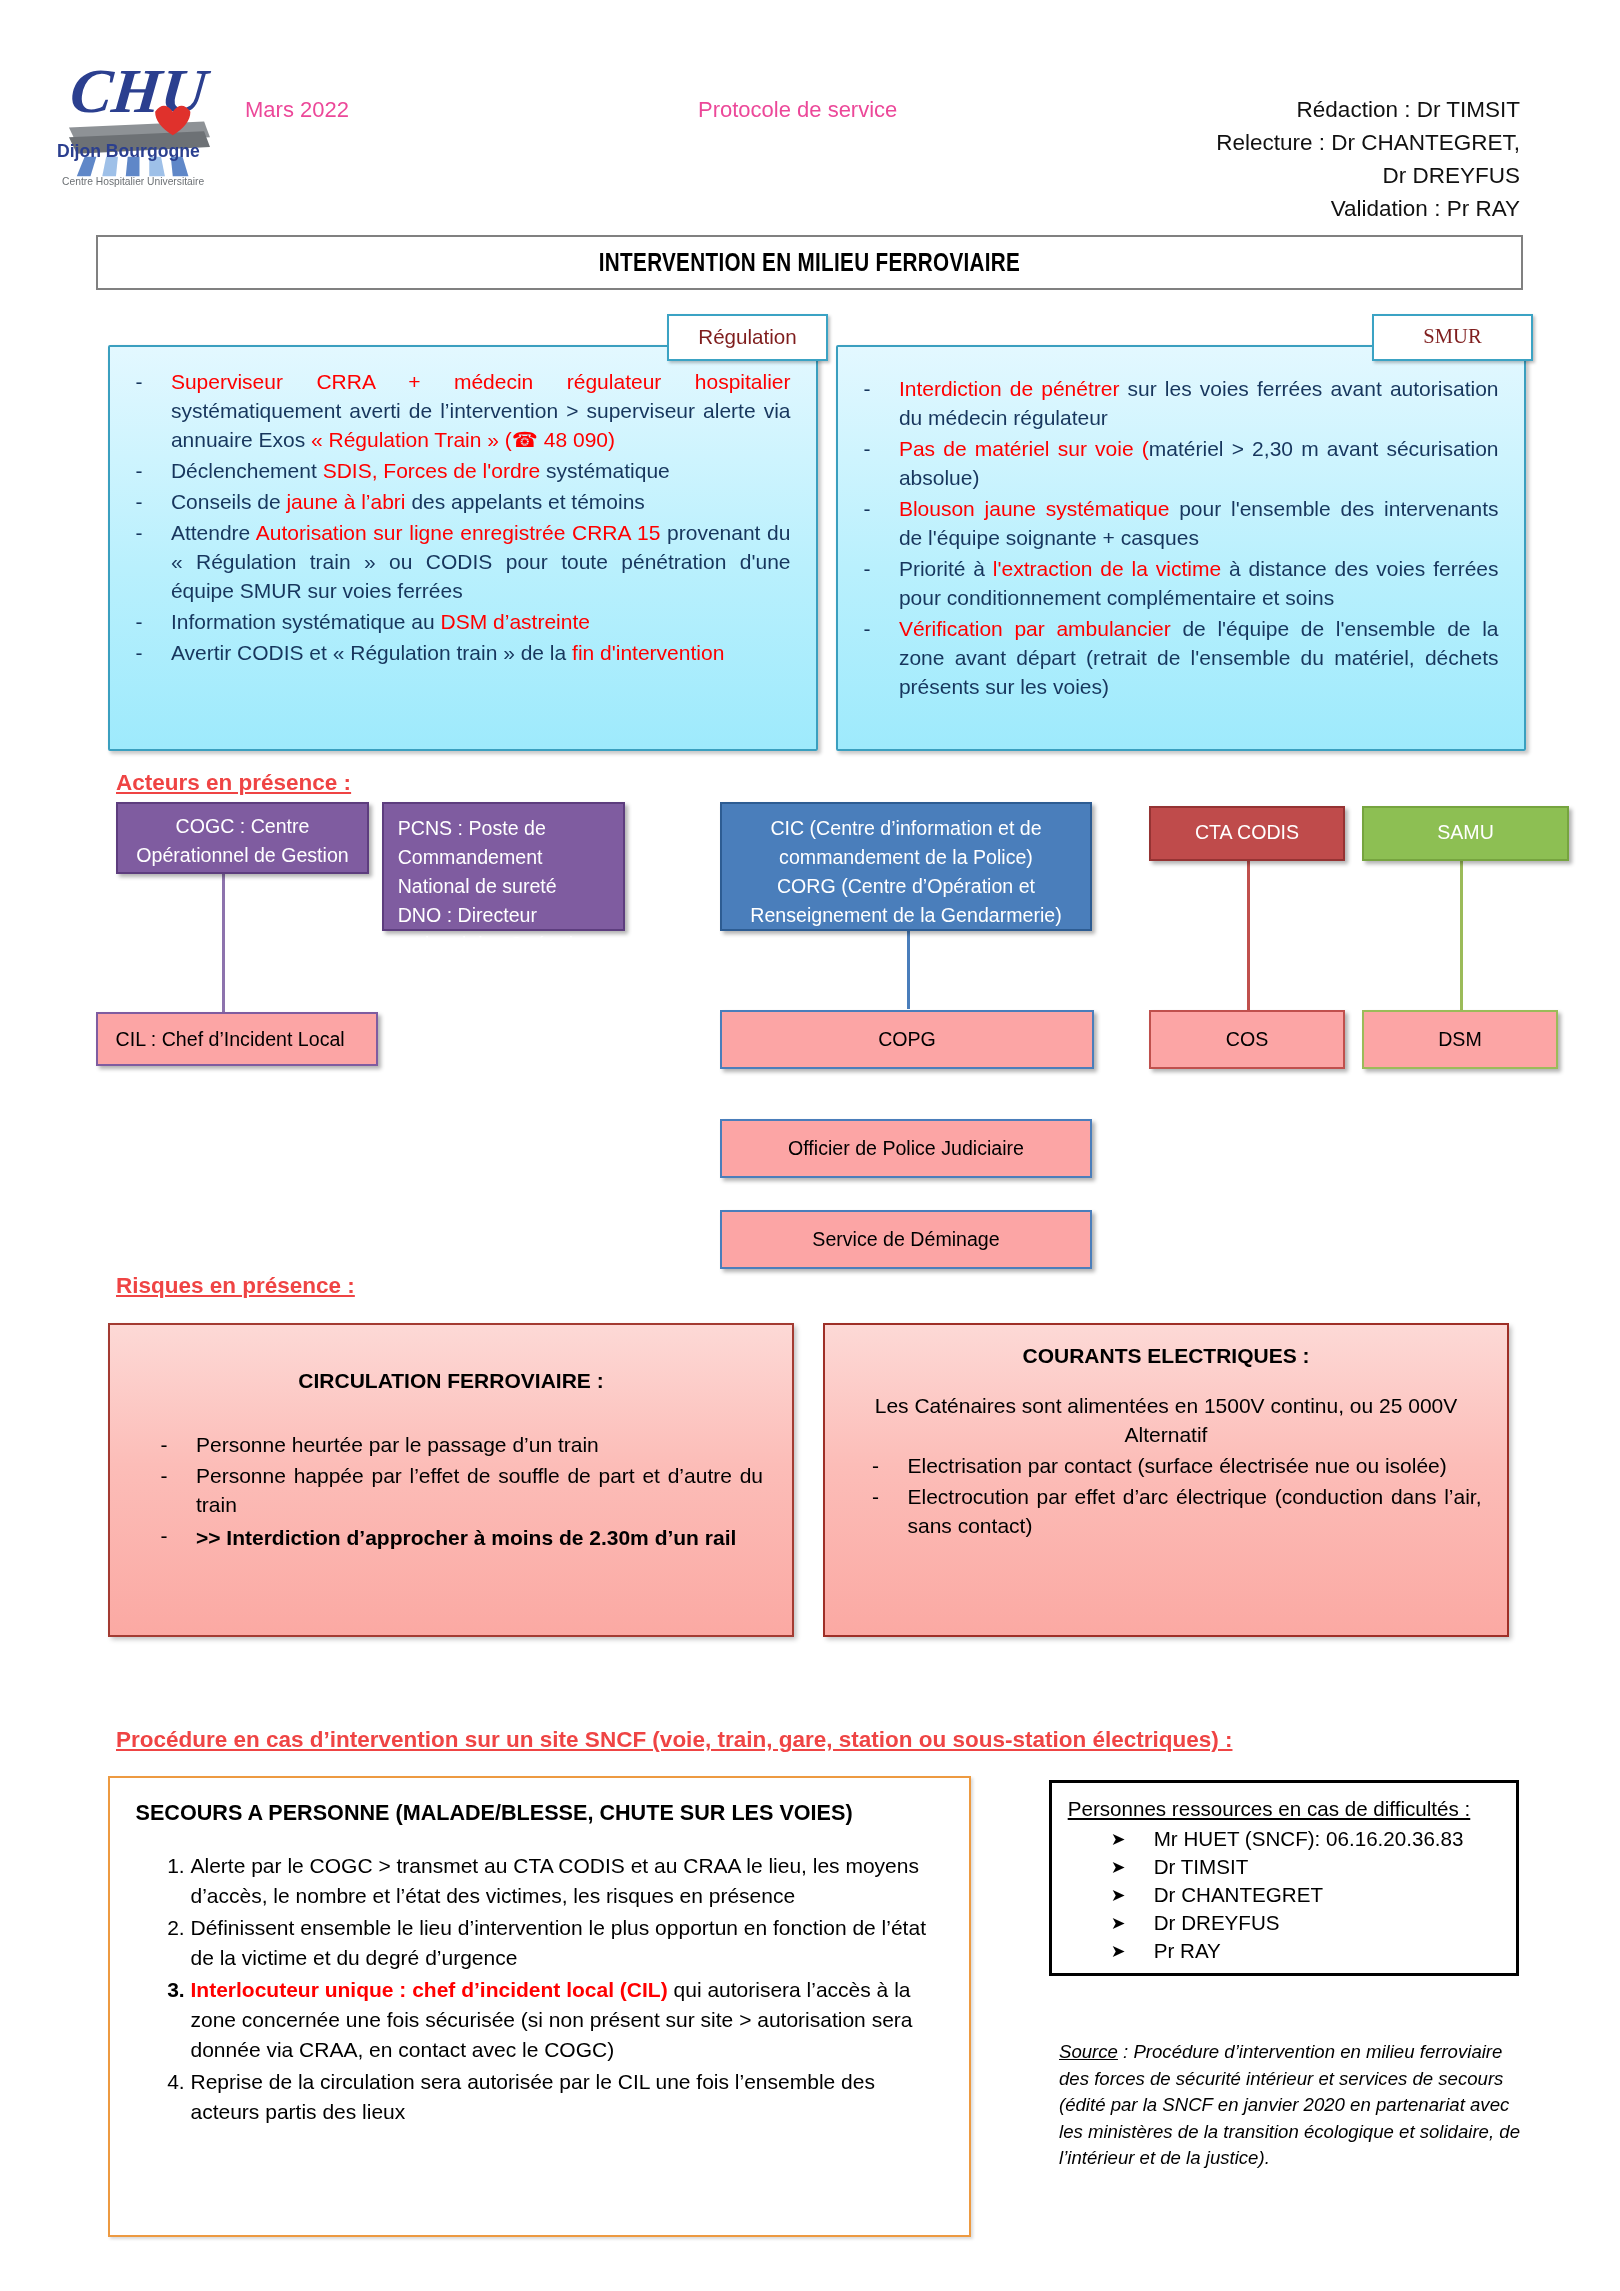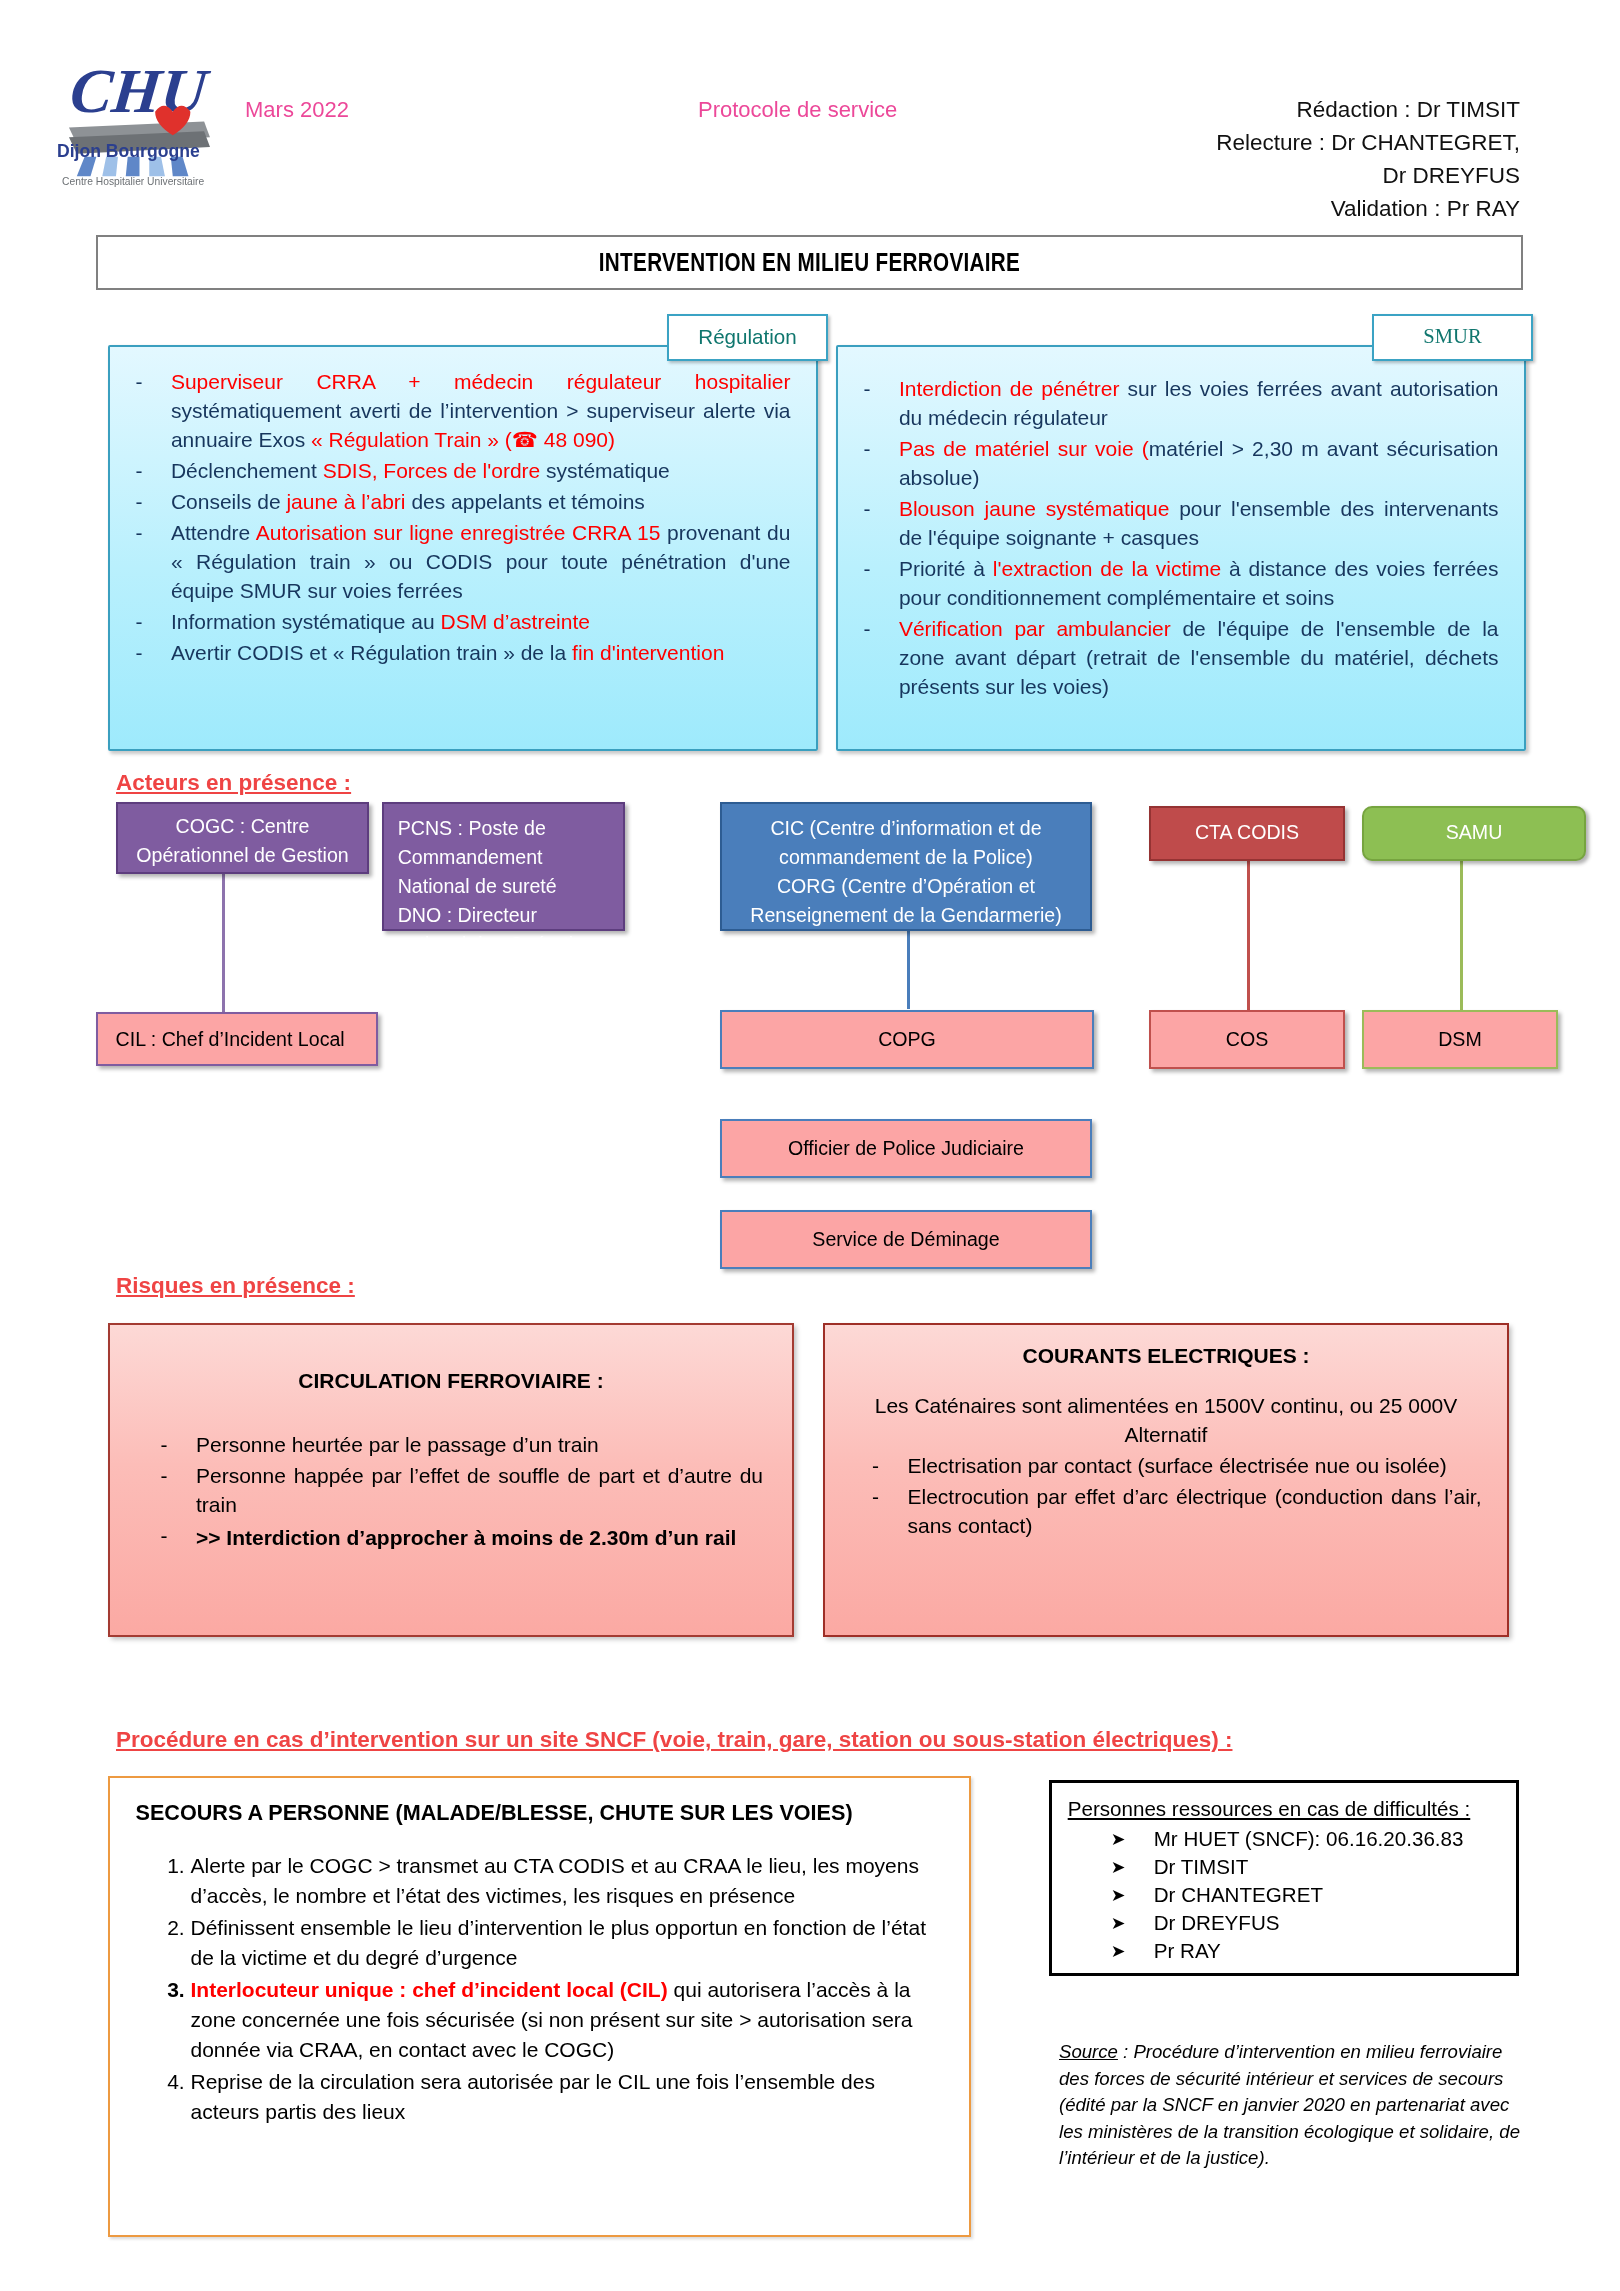--- a/index.html
+++ b/index.html
@@ -29,21 +29,21 @@
   .cyan-box{
     border:2px solid #3a9fbf;
     background:linear-gradient(180deg,#e3f8ff 0%,#b9f0fd 55%,#9eeafc 100%);
     box-shadow:2.9px 2.9px 3.9px rgba(0,0,0,.22);
     border-radius:2px;
   }
   #box-reg{left:108px;top:345px;width:706px;height:402px;}
   #box-smur{left:836px;top:345px;width:686px;height:402px;}
   .tab-label{
     background:#fff;border:2.9px solid #3ba3c4;
-    text-align:center;font-size:20.6px;color:#0f766e;
+    text-align:center;font-size:20.6px;color:#7f1d1d;
     box-shadow:2px 2px 2.9px rgba(0,0,0,.25);
   }
   #tab-reg{left:667px;top:314px;width:157px;height:43px;line-height:41px;}
   #tab-smur{left:1372px;top:314px;width:157px;height:43px;line-height:41px;font-family:Liberation Serif, serif;}
 
   ul.dashlist{list-style:none;margin:0;padding:0;}
   ul.dashlist li{
     position:relative;padding-left:57px;margin-bottom:2px;
     font-size:21px;line-height:29px;color:#17365d;
     text-align:justify;
@@ -85,21 +85,21 @@
   .wb-red   {border:2.9px solid #c0504d;}
   .wb-green {border:2.9px solid #9bbb59;}
 
   .connector{position:absolute;width:2.9px;}
 
   #b-cogc{left:116px;top:802px;width:253px;height:72px;}
   #b-cogc .pad{padding-top:7.8px;}
   #b-pcns{left:382px;top:802px;width:243px;height:129px;}
   #b-cic {left:720px;top:802px;width:372px;height:129px;}
   #b-cta {left:1149px;top:806px;width:196px;height:55px;}
-  #b-samu{left:1362px;top:806px;width:224px;height:55px;border-radius:10px;}
+  #b-samu{left:1362px;top:806px;width:207px;height:55px;}
 
   #b-cil {left:96px;top:1012px;width:282px;height:54px;}
   #b-copg{left:720px;top:1010px;width:374px;height:59px;}
   #b-opj {left:720px;top:1119px;width:372px;height:59px;}
   #b-dem {left:720px;top:1210px;width:372px;height:59px;}
   #b-cos {left:1149px;top:1010px;width:196px;height:59px;}
   #b-dsm {left:1362px;top:1010px;width:196px;height:59px;}
 
   .whitebox .lbl{display:block;text-align:center;line-height:inherit;}
   #b-cil .lbl{text-align:left;padding-left:17.6px;}

